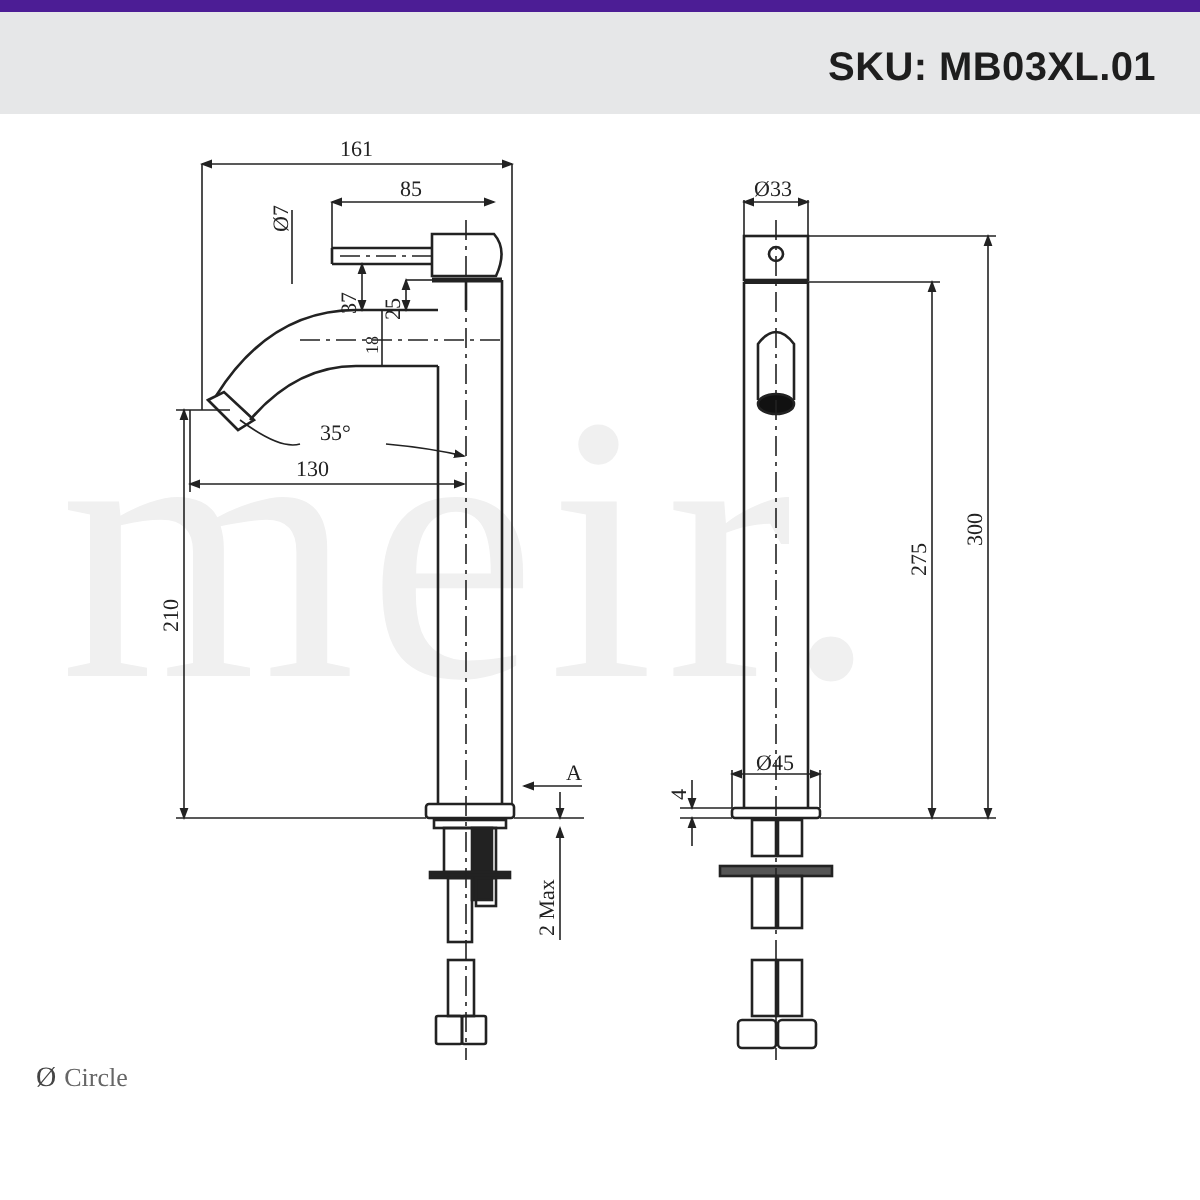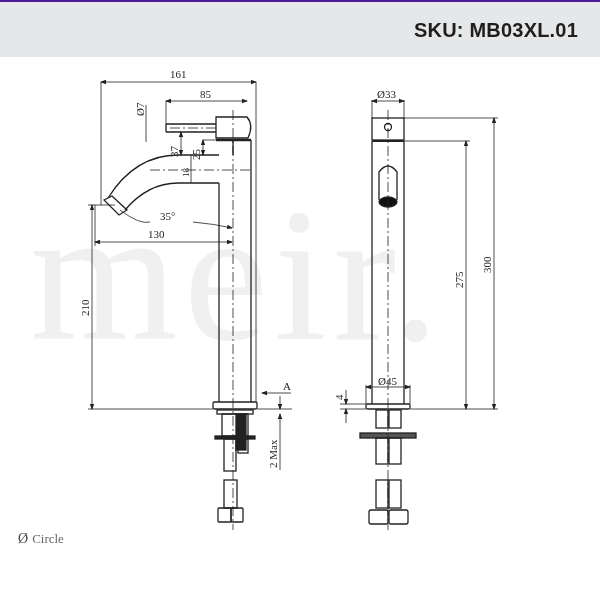--- a/index.html
+++ b/index.html
@@ -1,17 +1,17 @@
 <!DOCTYPE html>
 <html><head>
 <meta charset="utf-8">
 <style>
   html, body { margin:0; padding:0; background:#ffffff; }
   body { width:600px; height:600px; position:relative; overflow:hidden; font-family:"Liberation Sans", sans-serif; }
-  .header { position:absolute; left:0; top:0; width:600px; height:57px; background:#e6e7e8; border-top:2px solid #4c1d95; box-sizing:border-box; }
+  .header { position:absolute; left:0; top:0; width:600px; height:57px; background:#e6e7e8; border-top:6px solid #4c1d95; box-sizing:border-box; }
   .sku { position:absolute; right:22px; top:17px; font-family:"Liberation Sans", sans-serif; font-weight:bold; font-size:20px; color:#1e1e1e; letter-spacing:0.2px; }
   .watermark { position:absolute; left:30px; top:180px; font-family:"Liberation Serif", serif; font-size:190px; color:#f0f0f0; letter-spacing:6px; line-height:1; white-space:nowrap; z-index:0; }
   svg.drawing { position:absolute; left:0; top:0; z-index:1; }
   .legend { position:absolute; left:18px; top:531px; font-family:Liberation Serif, serif; font-size:13px; color:#666; z-index:2; }
   .legend .sym { font-size:14px; color:#444; margin-right:4px; }
   .dim { font-family:"Liberation Serif", serif; font-size:11px; fill:#222; }
 </style>
 </head>
 <body>
 

